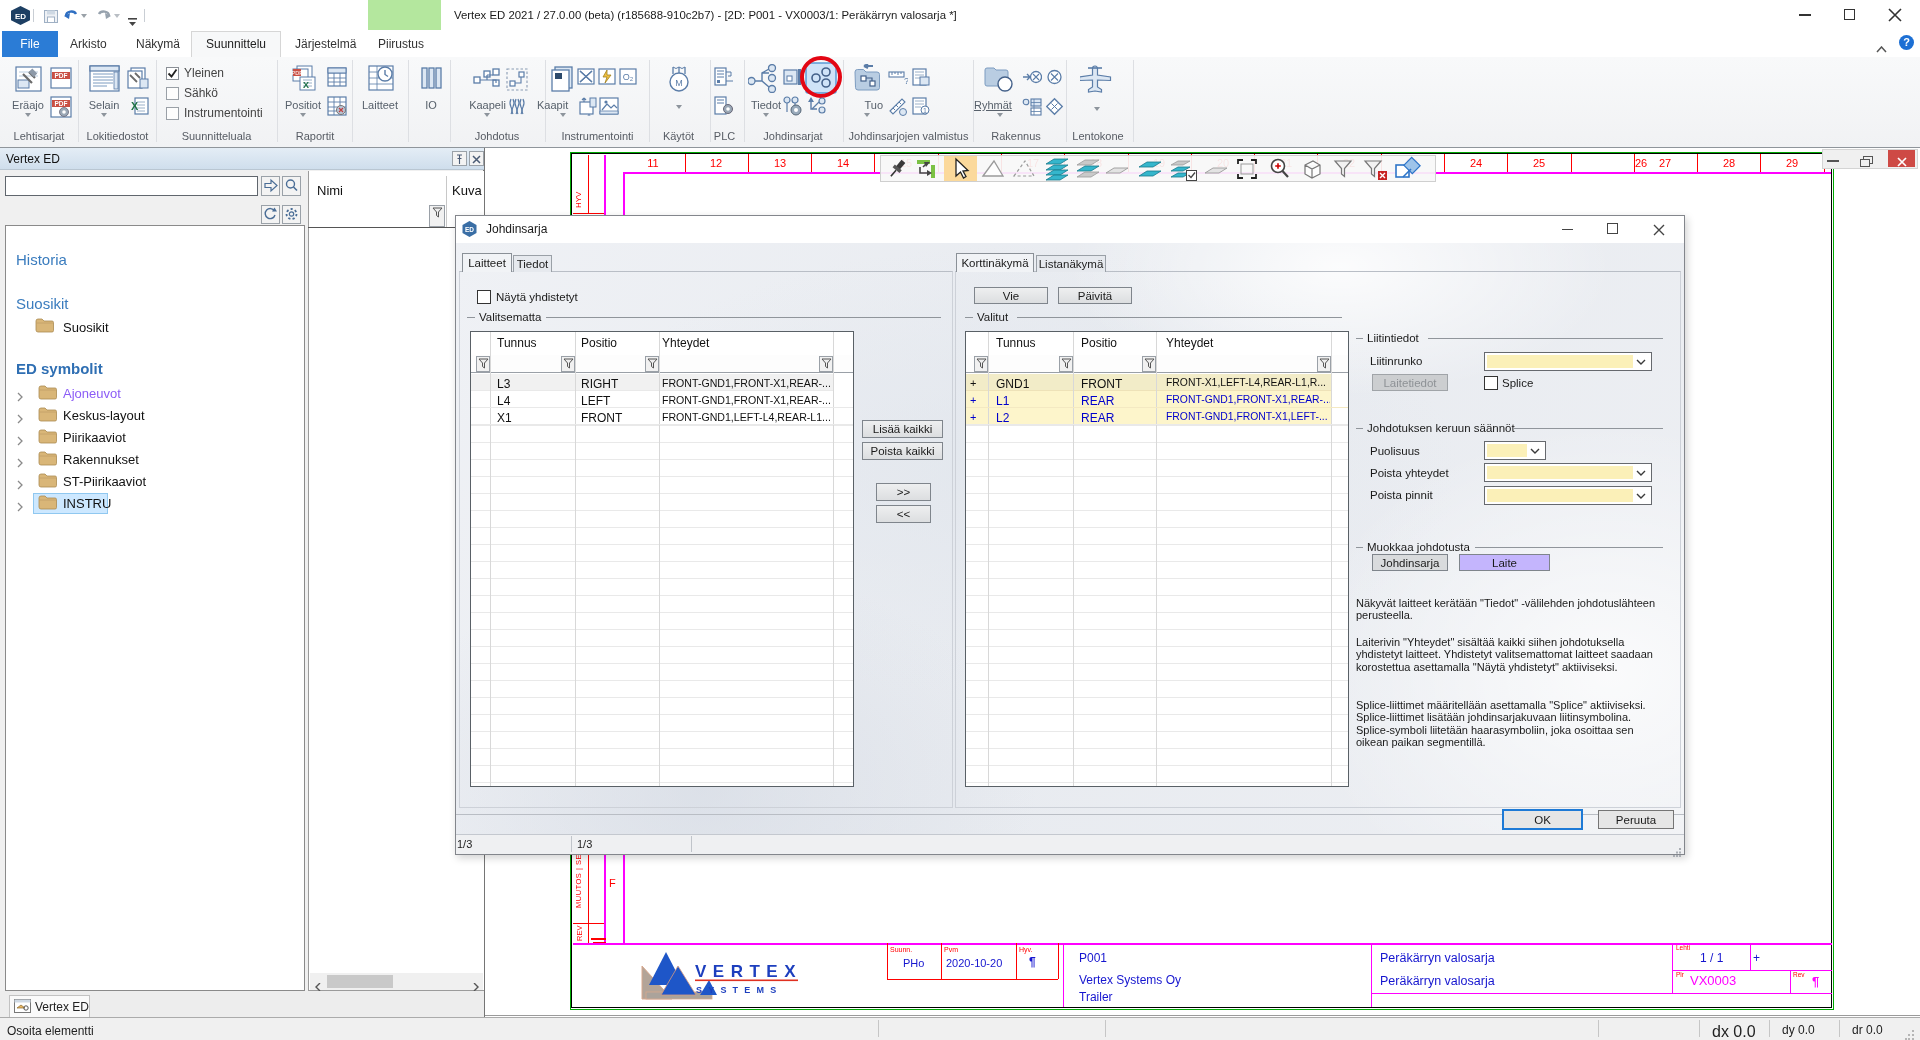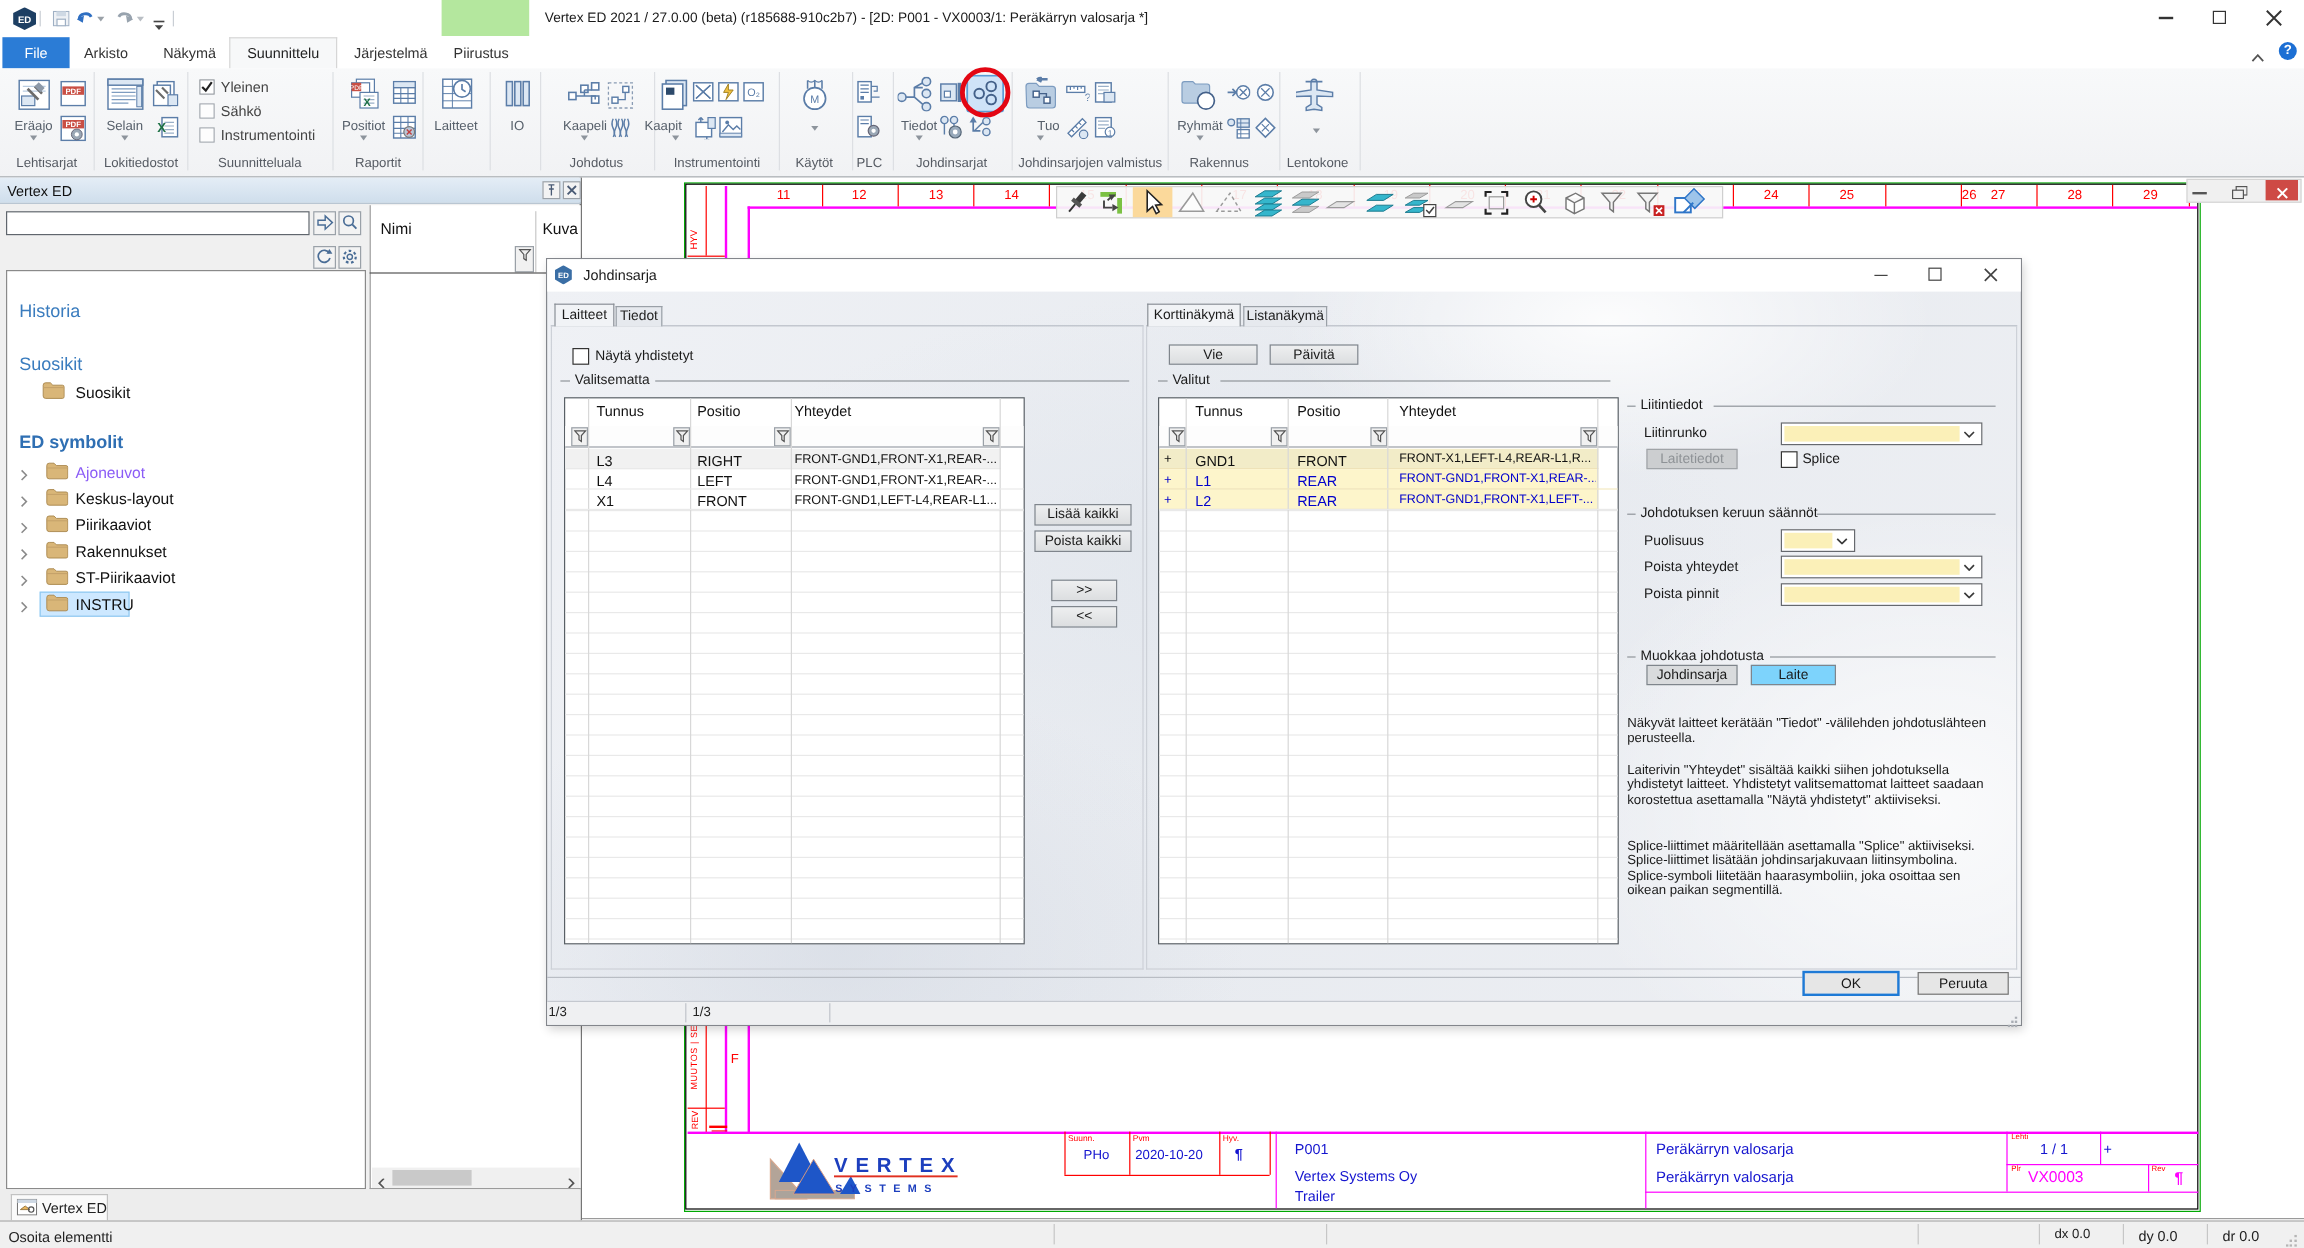--- a/index.html
+++ b/index.html
@@ -348,21 +348,21 @@
           <rect x="2" y="1" width="13" height="16" fill="#fff" stroke="#5b7da8" stroke-width="1.2"></rect>
           <path d="M4 4 h9 M4 7 h9 M4 10 h6" stroke="#9ab0c8"></path>
           <circle cx="14" cy="13" r="4" fill="#fff" stroke="#5b7da8"></circle>
           <text x="14" y="16" font-size="7" fill="#5b7da8" text-anchor="middle" font-family="Liberation Sans">1</text>
         </svg></div>
 <div class="glbl" style="left:827px;width:163px;">Johdinsarjojen valmistus</div>
 <div class="ic" style="left:984px;top:64px;width:30px;height:29px;"><svg width="30" height="29">
           <path d="M1 6 q0-2 2-2 h7 l2 2 h10 q2 0 2 2 v12 q0 2 -2 2 h-19 q-2 0 -2-2 z" fill="#b9cde2" stroke="#7d9cc0" stroke-width="1"></path>
           <circle cx="21" cy="20" r="7" fill="#fff" stroke="#44618a" stroke-width="1.4"></circle>
         </svg></div>
-<div class="lbl" style="left:974px;top:99px;width:52px;text-align:center;">Ryhmät</div>
+<div class="lbl" style="left:974px;top:99px;width:52px;text-align:left;text-decoration:underline;">Ryhmät</div>
 <div class="caret" style="left:997px;top:113px;"></div>
 <div class="ic" style="left:1022px;top:68px;width:20px;height:19px;"><svg width="20" height="19">
           <path d="M1 9 h7 m0 0 l-3 -3 m3 3 l-3 3" stroke="#5b7da8" stroke-width="1.4" fill="none"></path>
           <circle cx="14" cy="9" r="5.5" fill="#fff" stroke="#5b7da8" stroke-width="1.3"></circle>
           <path d="M11 6 l6 6 M17 6 l-6 6" stroke="#5b7da8" stroke-width="1.1"></path>
         </svg></div>
 <div class="ic" style="left:1046px;top:68px;width:17px;height:19px;"><svg width="17" height="19">
           <circle cx="8.5" cy="9" r="6.5" fill="#fff" stroke="#5b7da8" stroke-width="1.3"></circle>
           <path d="M5 5.5 l7 7 M12 5.5 l-7 7" stroke="#5b7da8" stroke-width="1.1"></path>
         </svg></div>
@@ -924,21 +924,21 @@
 <div class="combo" style="left:1484px;top:486px;width:168px;height:19px;">
         <div class="cfill" style="width:146px;"></div>
         <svg style="position:absolute;right:5px;top:6px;" width="10" height="6">
           <path d="M1 1 L5 5 L9 1" fill="none" stroke="#3a3a3a" stroke-width="1.4"></path>
         </svg>
       </div>
 <div class="gline" style="left:1356px;top:547px;width:7px;"></div>
 <div class="abs glab" style="left:1367px;top:541px;">Muokkaa johdotusta</div>
 <div class="gline" style="left:1475px;top:547px;width:188px;"></div>
 <div class="dbtn" style="left:1372px;top:554px;width:76px;height:17px;line-height:16px;background:#d9dbdd;">Johdinsarja</div>
-<div class="dbtn" style="left:1459px;top:554px;width:71px;height:17px;line-height:16px;background:#7dd3fc;">Laite</div>
+<div class="dbtn" style="left:1459px;top:554px;width:91px;height:17px;line-height:16px;background:#c4b5fd;">Laite</div>
 
 <div class="abs" style="left:1356px;top:597px;width:305px;font-size:11px;line-height:12.4px;color:#1a1a1a;">Näkyvät laitteet kerätään "Tiedot" -välilehden johdotuslähteen perusteella.</div>
 <div class="abs" style="left:1356px;top:636px;width:305px;font-size:11px;line-height:12.4px;color:#1a1a1a;">Laiterivin "Yhteydet" sisältää kaikki siihen johdotuksella yhdistetyt laitteet. Yhdistetyt valitsemattomat laitteet saadaan korostettua asettamalla "Näytä yhdistetyt" aktiiviseksi.</div>
 <div class="abs" style="left:1356px;top:699px;width:305px;font-size:11px;line-height:12.4px;color:#1a1a1a;">Splice-liittimet määritellään asettamalla "Splice" aktiiviseksi. Splice-liittimet lisätään johdinsarjakuvaan liitinsymbolina. Splice-symboli liitetään haarasymboliin, joka osoittaa sen oikean paikan segmentillä.</div>
 
 <div class="abs" style="left:471px;top:407px;width:382px;height:1px;background:#e9e9e9;"></div>
 <div class="abs" style="left:471px;top:424px;width:382px;height:1px;background:#e9e9e9;"></div>
 <div class="abs" style="left:966px;top:407px;width:382px;height:1px;background:#f4e9c2;"></div>
 <div class="abs" style="left:966px;top:424px;width:382px;height:1px;background:#e9e9e9;"></div>
 
@@ -961,21 +961,21 @@
           </g>
         </svg></div>
 </div>
 
 <div class="abs" style="left:0;top:1017px;width:1920px;height:23px;background:#f0f0f0;border-top:1px solid #ababab;box-sizing:border-box;"></div>
 <div class="abs" style="left:7px;top:1024px;font-size:12px;color:#222;">Osoita elementti</div>
 <div class="abs" style="left:878px;top:1020px;width:1px;height:17px;background:#c6c6c6;"></div>
 <div class="abs" style="left:1105px;top:1020px;width:1px;height:17px;background:#c6c6c6;"></div>
 <div class="abs" style="left:1598px;top:1020px;width:1px;height:17px;background:#c6c6c6;"></div>
 <div class="abs" style="left:1699px;top:1020px;width:1px;height:17px;background:#c6c6c6;"></div>
-<div class="abs" style="left:1712px;top:1023px;font-size:11px;color:#222;">dx 0.0</div>
+<div class="abs" style="left:1712px;top:1023px;font-size:16px;color:#222;">dx 0.0</div>
 <div class="abs" style="left:1769px;top:1020px;width:1px;height:17px;background:#c6c6c6;"></div>
 <div class="abs" style="left:1782px;top:1023px;font-size:12px;color:#222;">dy 0.0</div>
 <div class="abs" style="left:1839px;top:1020px;width:1px;height:17px;background:#c6c6c6;"></div>
 <div class="abs" style="left:1852px;top:1023px;font-size:12px;color:#222;">dr 0.0</div>
 <div class="abs" style="left:1905px;top:1026px;width:10px;height:10px;"><svg width="10" height="10">
         <g fill="#b5b5b5">
           <rect x="7" y="0" width="2" height="2"></rect>
           <rect x="7" y="4" width="2" height="2"></rect>
           <rect x="7" y="8" width="2" height="2"></rect>
           <rect x="3" y="4" width="2" height="2"></rect>

